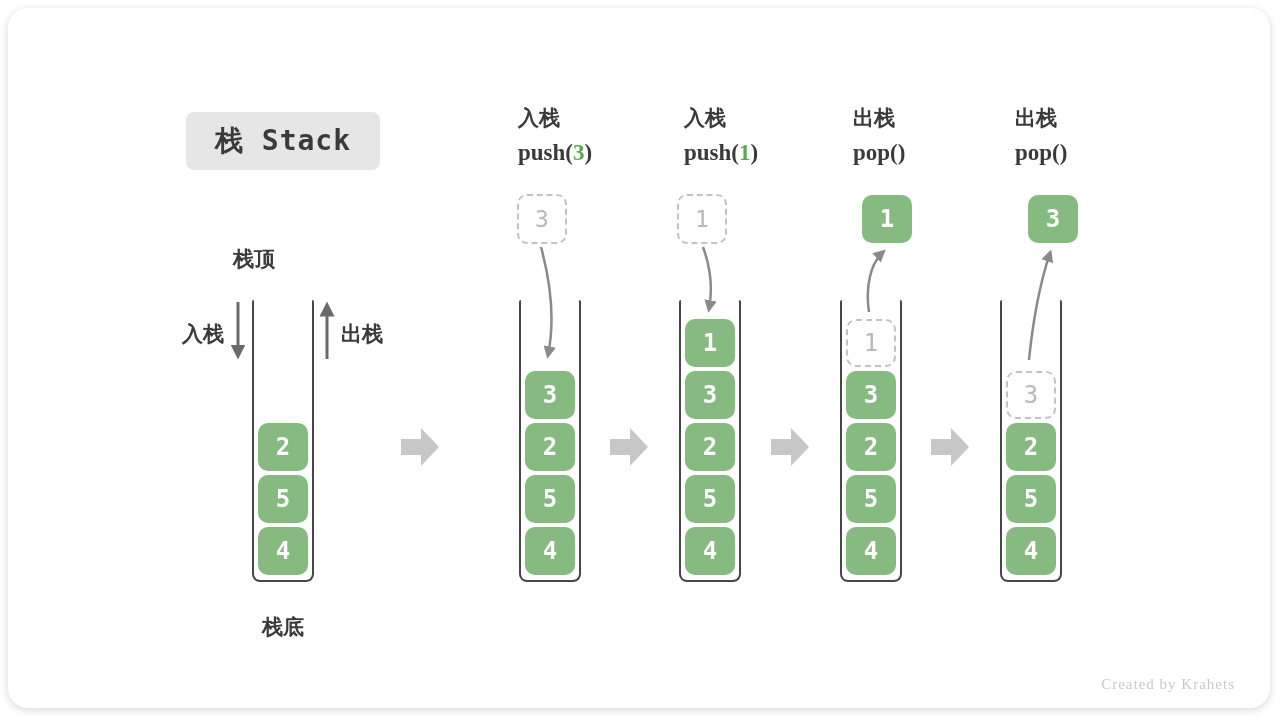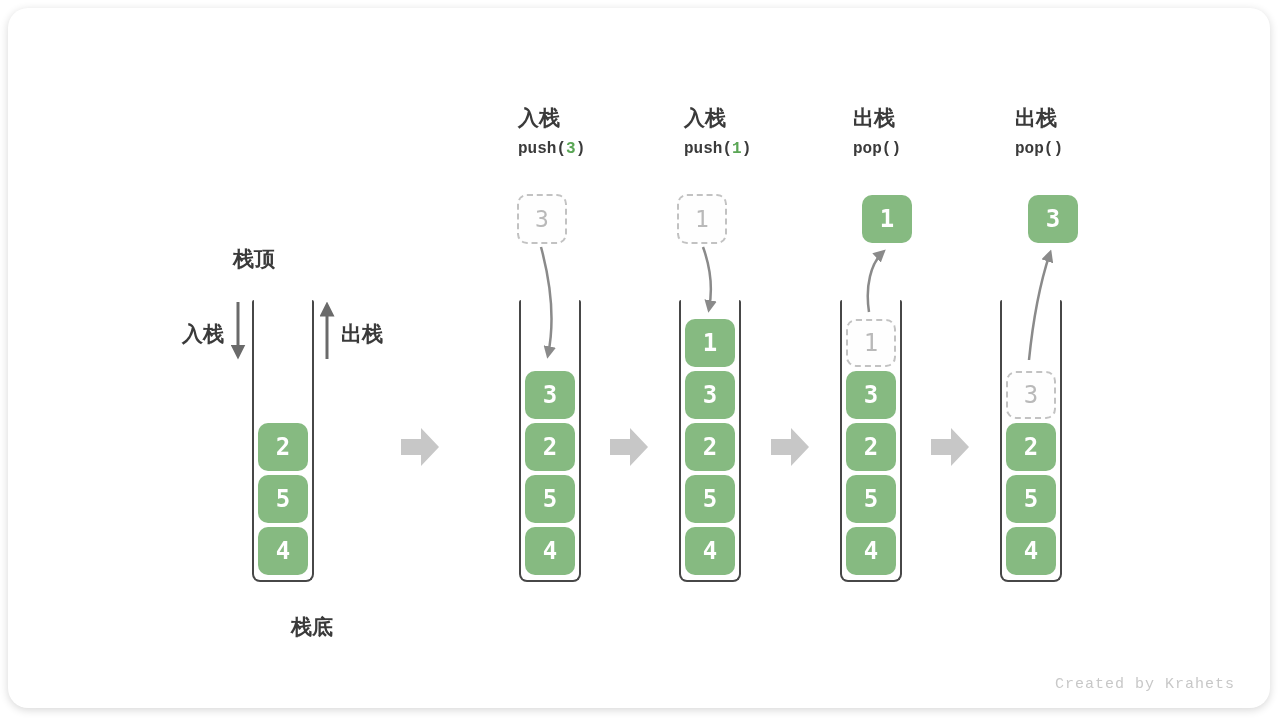--- a/index.html
+++ b/index.html
@@ -8,27 +8,27 @@
   .card{position:absolute;left:8px;top:8px;width:1262px;height:700px;
         background:#ffffff;border-radius:20px;
         box-shadow:0 2px 9px rgba(0,0,0,0.16);}
   
   .title-box{position:absolute;left:178px;top:104px;width:194px;height:58px;
         background:#e6e6e6;border-radius:8px;display:flex;align-items:center;justify-content:center;
         font-family:"DejaVu Sans Mono",monospace;font-size:28px;font-weight:600;color:#3a3a3a;letter-spacing:1px;}
   
   .lbl{position:absolute;font-size:21px;font-weight:700;color:#3a3a3a;white-space:nowrap;}
   .lbl-top{left:225px;top:237px;width:100px;text-align:left;}
-  .lbl-bottom{left:225px;top:605px;width:100px;text-align:right;}
+  .lbl-bottom{left:225px;top:605px;width:100px;text-align:center;}
   .lbl-push{left:172px;top:312px;width:44px;text-align:right;}
   .lbl-pop{left:333px;top:312px;width:44px;text-align:left;}
   
   .op-header{position:absolute;top:96px;white-space:nowrap;}
   .op-name{font-size:21px;font-weight:700;color:#3a3a3a;margin-bottom:8px;}
-  .op-code{font-family:Liberation Mono, monospace;font-size:16px;font-weight:600;color:#3a3a3a;text-align:right;}
+  .op-code{font-family:Liberation Serif, serif;font-size:23px;font-weight:600;color:#3a3a3a;text-align:right;}
   .op-code .arg{color:#5aa655;font-weight:700;}
   .oh2{left:510px;} .oh3{left:676px;} .oh4{left:845px;} .oh5{left:1007px;}
   
   .stack-container{position:absolute;top:292px;width:58px;height:280px;
         border-left:2px solid #474747;border-right:2px solid #474747;border-bottom:2px solid #474747;
         border-radius:2px 2px 8px 8px;background:transparent;}
   .sc1{left:244px;} .sc2{left:511px;} .sc3{left:671px;} .sc4{left:832px;} .sc5{left:992px;}
   
   .blk{position:absolute;width:50px;height:48px;border-radius:10px;background:#86ba81;
         display:flex;align-items:center;justify-content:center;
@@ -38,29 +38,32 @@
   .r0{top:311px;} .r1{top:363px;} .r2{top:415px;} .r3{top:467px;} .r4{top:519px;}
   
   .float-dashed{position:absolute;top:186px;width:46px;height:46px;border:2px dashed #c2c2c2;
         border-radius:10px;background:#fefefe;display:flex;align-items:center;justify-content:center;
         font-family:"DejaVu Sans Mono",monospace;font-size:23px;color:#b9b9b9;}
   .fd2{left:509px;} .fd3{left:669px;}
   .float-solid{top:187px;} .fs4{left:854px;} .fs5{left:1020px;}
   
   .overlay{position:absolute;left:0;top:0;width:1262px;height:700px;pointer-events:none;}
   
-  .watermark{position:absolute;right:35px;top:668px;font-family:Liberation Mono, monospace;
+  .watermark{position:absolute;right:35px;top:668px;font-family:Liberation Serif, serif;
         font-size:15px;color:#c8c8c8;letter-spacing:1px;}
 </style>
 </head>
 <body>
 
 <div class="canvas">
   <div class="card">
 
+    <div class="title-box">
+      <span>栈 Stack</span>
+    </div>
 
     <div class="lbl lbl-top">栈顶</div>
     <div class="lbl lbl-bottom">栈底</div>
     <div class="lbl lbl-push">入栈</div>
     <div class="lbl lbl-pop">出栈</div>
 
     <div class="op-header oh2">
       <div class="op-name">入栈</div>
       <div class="op-code"><span>push(</span><span class="arg">3</span><span>)</span></div>
     </div>

